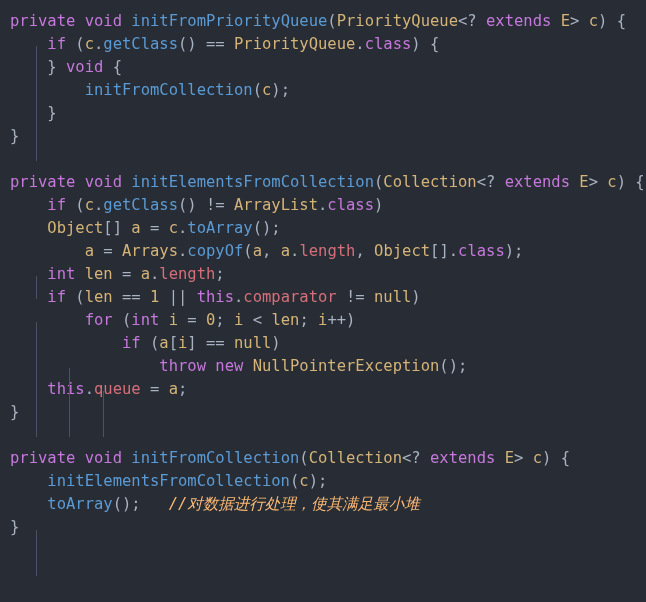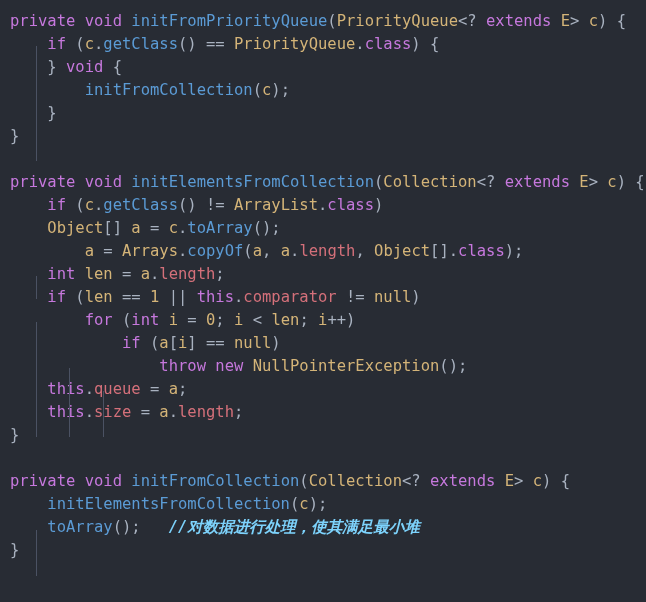--- a/index.html
+++ b/index.html
@@ -46,21 +46,21 @@
     top: 0;
     bottom: 0;
   }
 
   
   .kw   { color: #c678dd; }             
   .fn   { color: #5b9bd5; }             
   .cls  { color: #d4b478; }             
   .fld  { color: #d4707a; }             
   .pun  { color: #a9b2c0; }             
-  .cmt  { color: #7dd3fc; font-style: italic; font-weight: bold; }  
+  .cmt  { color: #fdba74; font-style: italic; }  
   .blank { height: 23px; }
 </style>
 </head>
 <body>
 
 <div id="editor">
   <div class="code-area">
       <div class="line"><span class="kw">private</span><span class="pun"> </span><span class="kw">void</span><span class="pun"> </span><span class="fn">initFromPriorityQueue</span><span class="pun">(</span><span class="cls">PriorityQueue</span><span class="pun">&lt;?</span><span class="pun"> </span><span class="kw">extends</span><span class="pun"> </span><span class="cls">E</span><span class="pun">&gt; </span><span class="cls">c</span><span class="pun">) {</span></div>
       <div class="line"><span class="pun">    </span><span class="kw">if</span><span class="pun"> (</span><span class="cls">c</span><span class="pun">.</span><span class="fn">getClass</span><span class="pun">() == </span><span class="cls">PriorityQueue</span><span class="pun">.</span><span class="kw">class</span><span class="pun">) {</span></div>
       <div class="line"><span class="pun">    } </span><span class="kw">void</span><span class="pun"> {</span></div>
@@ -71,21 +71,20 @@
       <div class="line"><span class="kw">private</span><span class="pun"> </span><span class="kw">void</span><span class="pun"> </span><span class="fn">initElementsFromCollection</span><span class="pun">(</span><span class="cls">Collection</span><span class="pun">&lt;?</span><span class="pun"> </span><span class="kw">extends</span><span class="pun"> </span><span class="cls">E</span><span class="pun">&gt; </span><span class="cls">c</span><span class="pun">) {</span></div>
       <div class="line"><span class="pun">    </span><span class="kw">if</span><span class="pun"> (</span><span class="cls">c</span><span class="pun">.</span><span class="fn">getClass</span><span class="pun">() != </span><span class="cls">ArrayList</span><span class="pun">.</span><span class="kw">class</span><span class="pun">)</span></div>
       <div class="line"><span class="pun">    </span><span class="cls">Object</span><span class="pun">[] </span><span class="cls">a</span><span class="pun"> = </span><span class="cls">c</span><span class="pun">.</span><span class="fn">toArray</span><span class="pun">();</span></div>
       <div class="line"><span class="pun">        </span><span class="cls">a</span><span class="pun"> = </span><span class="cls">Arrays</span><span class="pun">.</span><span class="fn">copyOf</span><span class="pun">(</span><span class="cls">a</span><span class="pun">, </span><span class="cls">a</span><span class="pun">.</span><span class="fld">length</span><span class="pun">, </span><span class="cls">Object</span><span class="pun">[].</span><span class="kw">class</span><span class="pun">);</span></div>
       <div class="line"><span class="pun">    </span><span class="kw">int</span><span class="pun"> </span><span class="cls">len</span><span class="pun"> = </span><span class="cls">a</span><span class="pun">.</span><span class="fld">length</span><span class="pun">;</span></div>
       <div class="line"><span class="pun">    </span><span class="kw">if</span><span class="pun"> (</span><span class="cls">len</span><span class="pun"> == </span><span class="cls">1</span><span class="pun"> || </span><span class="kw">this</span><span class="pun">.</span><span class="fld">comparator</span><span class="pun"> != </span><span class="cls">null</span><span class="pun">)</span></div>
       <div class="line"><span class="pun">        </span><span class="kw">for</span><span class="pun"> (</span><span class="kw">int</span><span class="pun"> </span><span class="cls">i</span><span class="pun"> = </span><span class="cls">0</span><span class="pun">; </span><span class="cls">i</span><span class="pun"> &lt; </span><span class="cls">len</span><span class="pun">; </span><span class="cls">i</span><span class="pun">++)</span></div>
       <div class="line"><span class="pun">            </span><span class="kw">if</span><span class="pun"> (</span><span class="cls">a</span><span class="pun">[</span><span class="cls">i</span><span class="pun">] == </span><span class="cls">null</span><span class="pun">)</span></div>
       <div class="line"><span class="pun">                </span><span class="kw">throw</span><span class="pun"> </span><span class="kw">new</span><span class="pun"> </span><span class="cls">NullPointerException</span><span class="pun">();</span></div>
       <div class="line"><span class="pun">    </span><span class="kw">this</span><span class="pun">.</span><span class="fld">queue</span><span class="pun"> = </span><span class="cls">a</span><span class="pun">;</span></div>
-      <div class="line"><span class="pun">    </span><span class="kw">this</span><span class="pun">.</span><span class="fld">size</span><span class="pun"> = </span><span class="cls">a</span><span class="pun">.</span><span class="fld">length</span><span class="pun">;</span></div>
       <div class="line"><span class="pun">}</span></div>
       <div class="line blank"></div>
       <div class="line"><span class="kw">private</span><span class="pun"> </span><span class="kw">void</span><span class="pun"> </span><span class="fn">initFromCollection</span><span class="pun">(</span><span class="cls">Collection</span><span class="pun">&lt;?</span><span class="pun"> </span><span class="kw">extends</span><span class="pun"> </span><span class="cls">E</span><span class="pun">&gt; </span><span class="cls">c</span><span class="pun">) {</span></div>
       <div class="line"><span class="pun">    </span><span class="fn">initElementsFromCollection</span><span class="pun">(</span><span class="cls">c</span><span class="pun">);</span></div>
       <div class="line"><span class="pun">    </span><span class="fn">toArray</span><span class="pun">();</span><span class="pun">   </span><span class="cmt">//对数据进行处理，使其满足最小堆</span></div>
       <div class="line"><span class="pun">}</span></div>
     </div>
 <div class="guide" style="left: 35.6px; top: 46px; height: 69px; bottom: auto;"></div>
     <div class="guide" style="left: 35.6px; top: 115px; height: 46px; bottom: auto;"></div>
     <div class="guide" style="left: 35.6px; top: 276px; height: 23px; bottom: auto;"></div>

